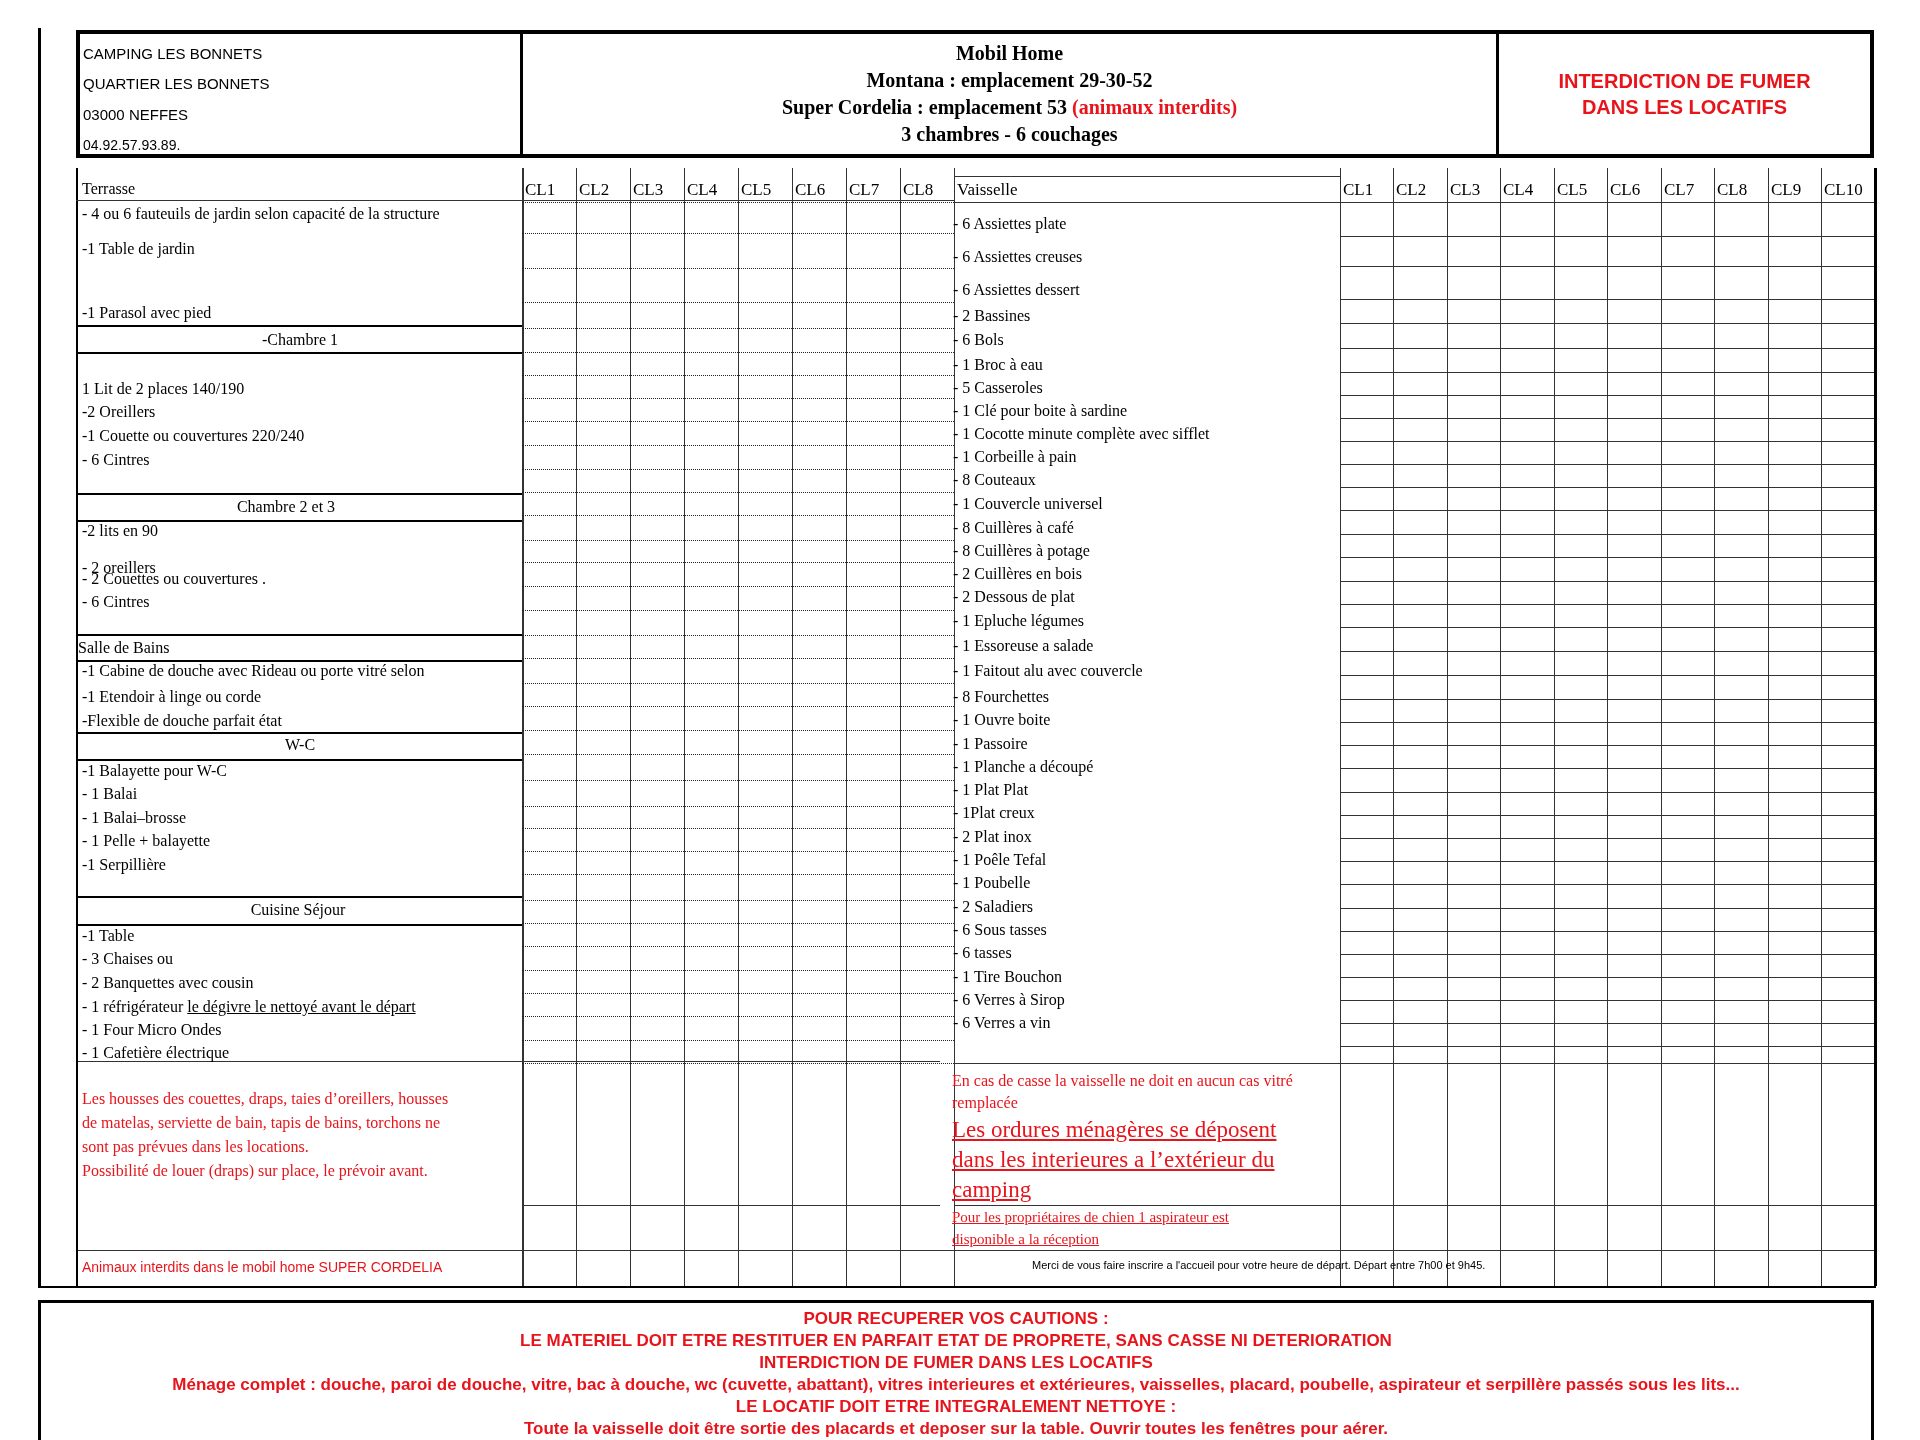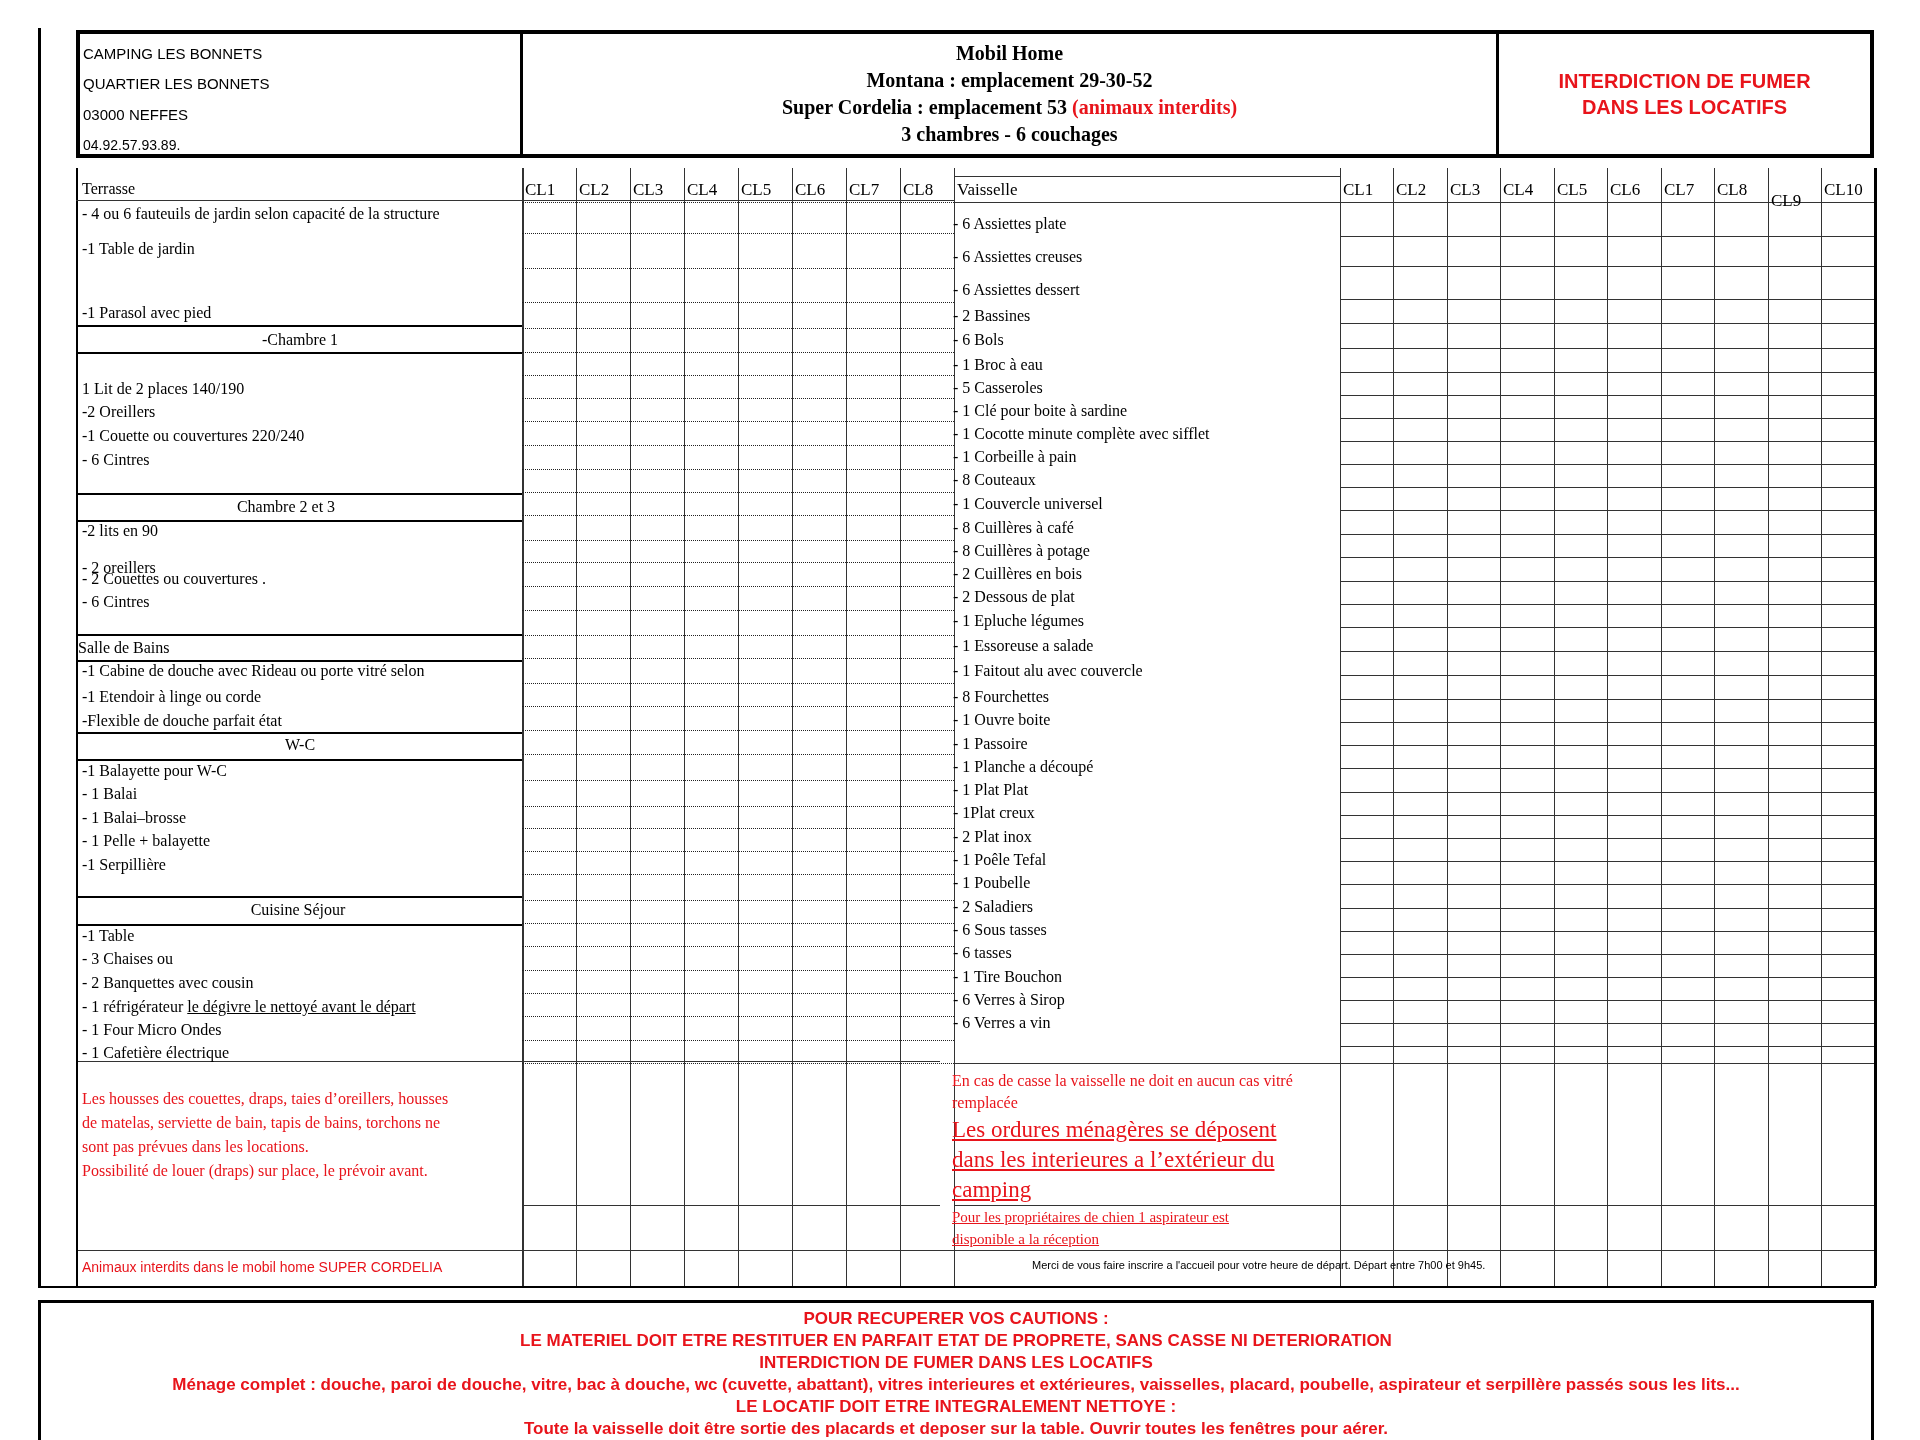--- a/index.html
+++ b/index.html
@@ -243,21 +243,21 @@
     <div class="colhdr serif" style="left:849px;">CL7</div>
     <div class="colhdr serif" style="left:903px;">CL8</div>
     <div class="colhdr serif" style="left:1343px;">CL1</div>
     <div class="colhdr serif" style="left:1396px;">CL2</div>
     <div class="colhdr serif" style="left:1450px;">CL3</div>
     <div class="colhdr serif" style="left:1503px;">CL4</div>
     <div class="colhdr serif" style="left:1557px;">CL5</div>
     <div class="colhdr serif" style="left:1610px;">CL6</div>
     <div class="colhdr serif" style="left:1664px;">CL7</div>
     <div class="colhdr serif" style="left:1717px;">CL8</div>
-    <div class="colhdr serif" style="left:1771px;margin-top:11px;">CL9</div>
+    <div class="colhdr serif" style="left:1771px;">CL9</div>
     <div class="colhdr serif" style="left:1824px;">CL10</div>
     <div class="colhdr serif" style="left:957px;">Vaisselle</div>
   </div>
 
 <div class="abs serif red" style="left:82px;top:1087px;font-size:16px;line-height:24px;white-space:nowrap;">
   <div>Les housses des couettes, draps, taies d’oreillers, housses</div>
   <div>de matelas, serviette de bain, tapis de bains, torchons  ne</div>
   <div>sont pas prévues dans les locations.</div>
   <div>Possibilité de louer (draps) sur place,  le prévoir avant.</div>
 </div>

